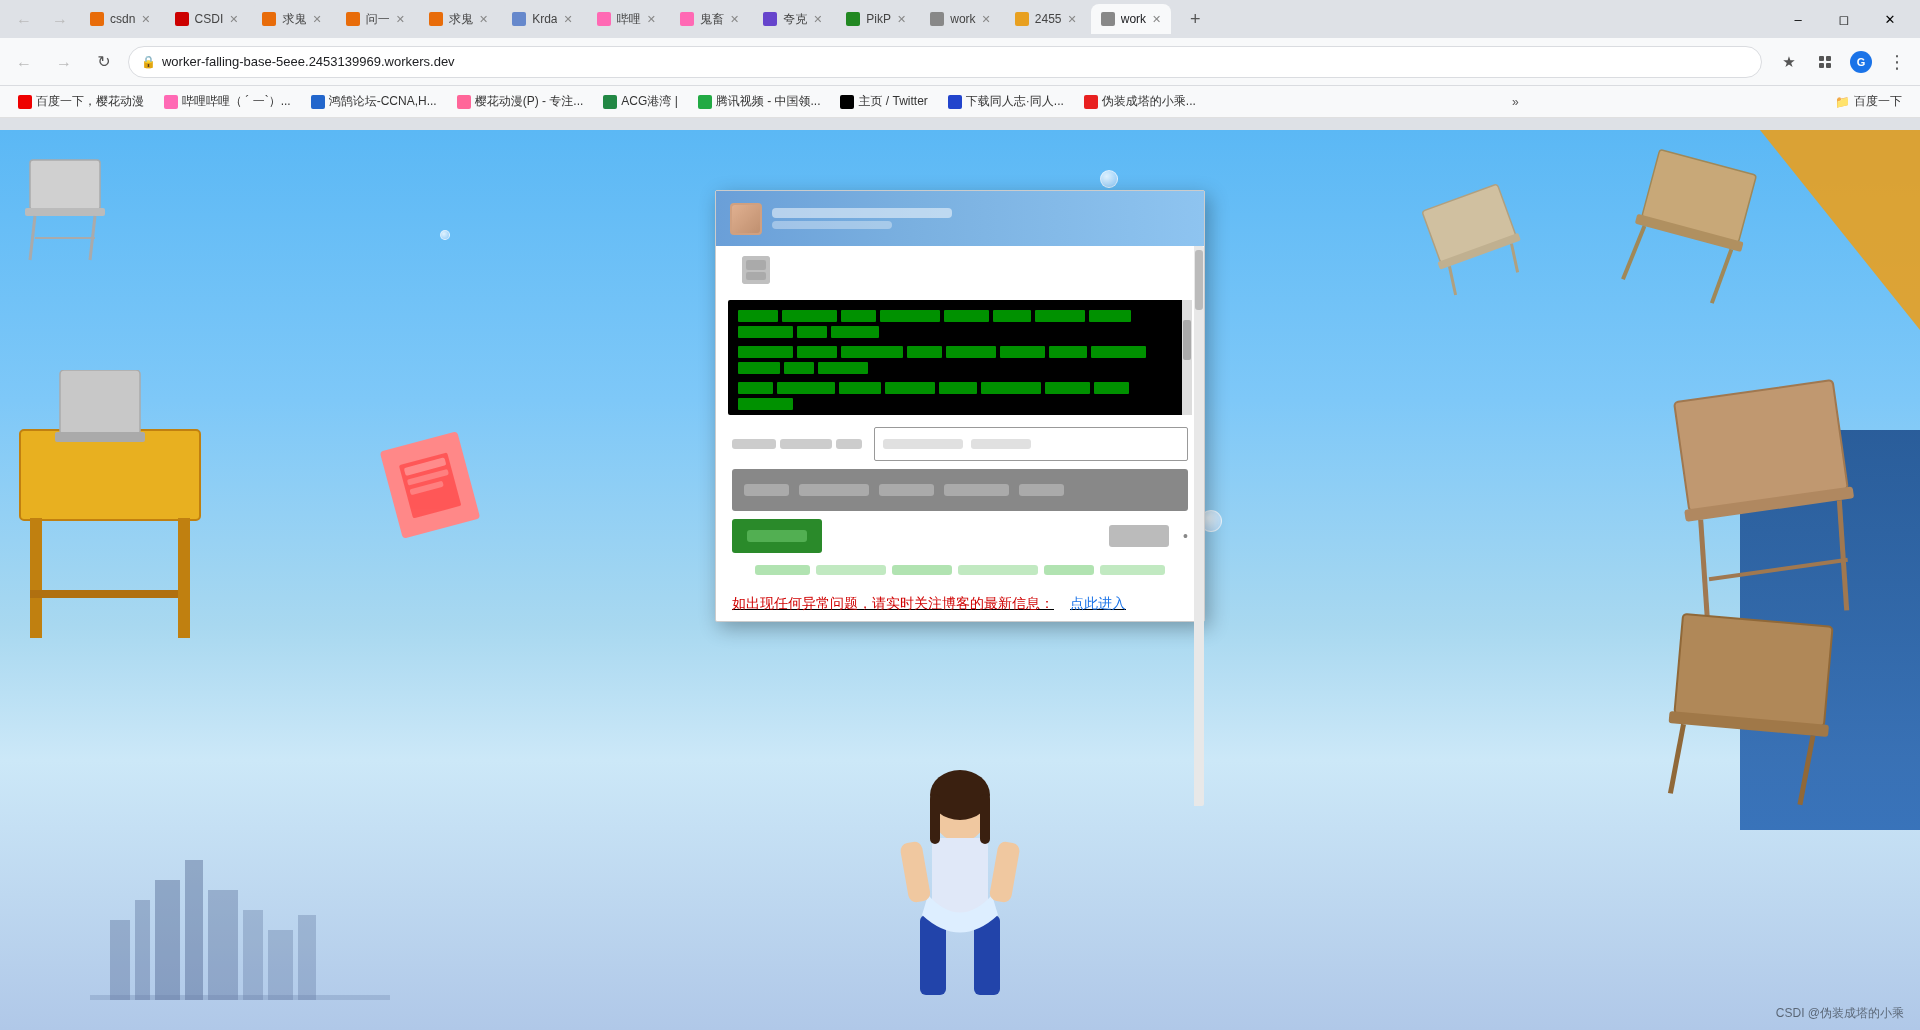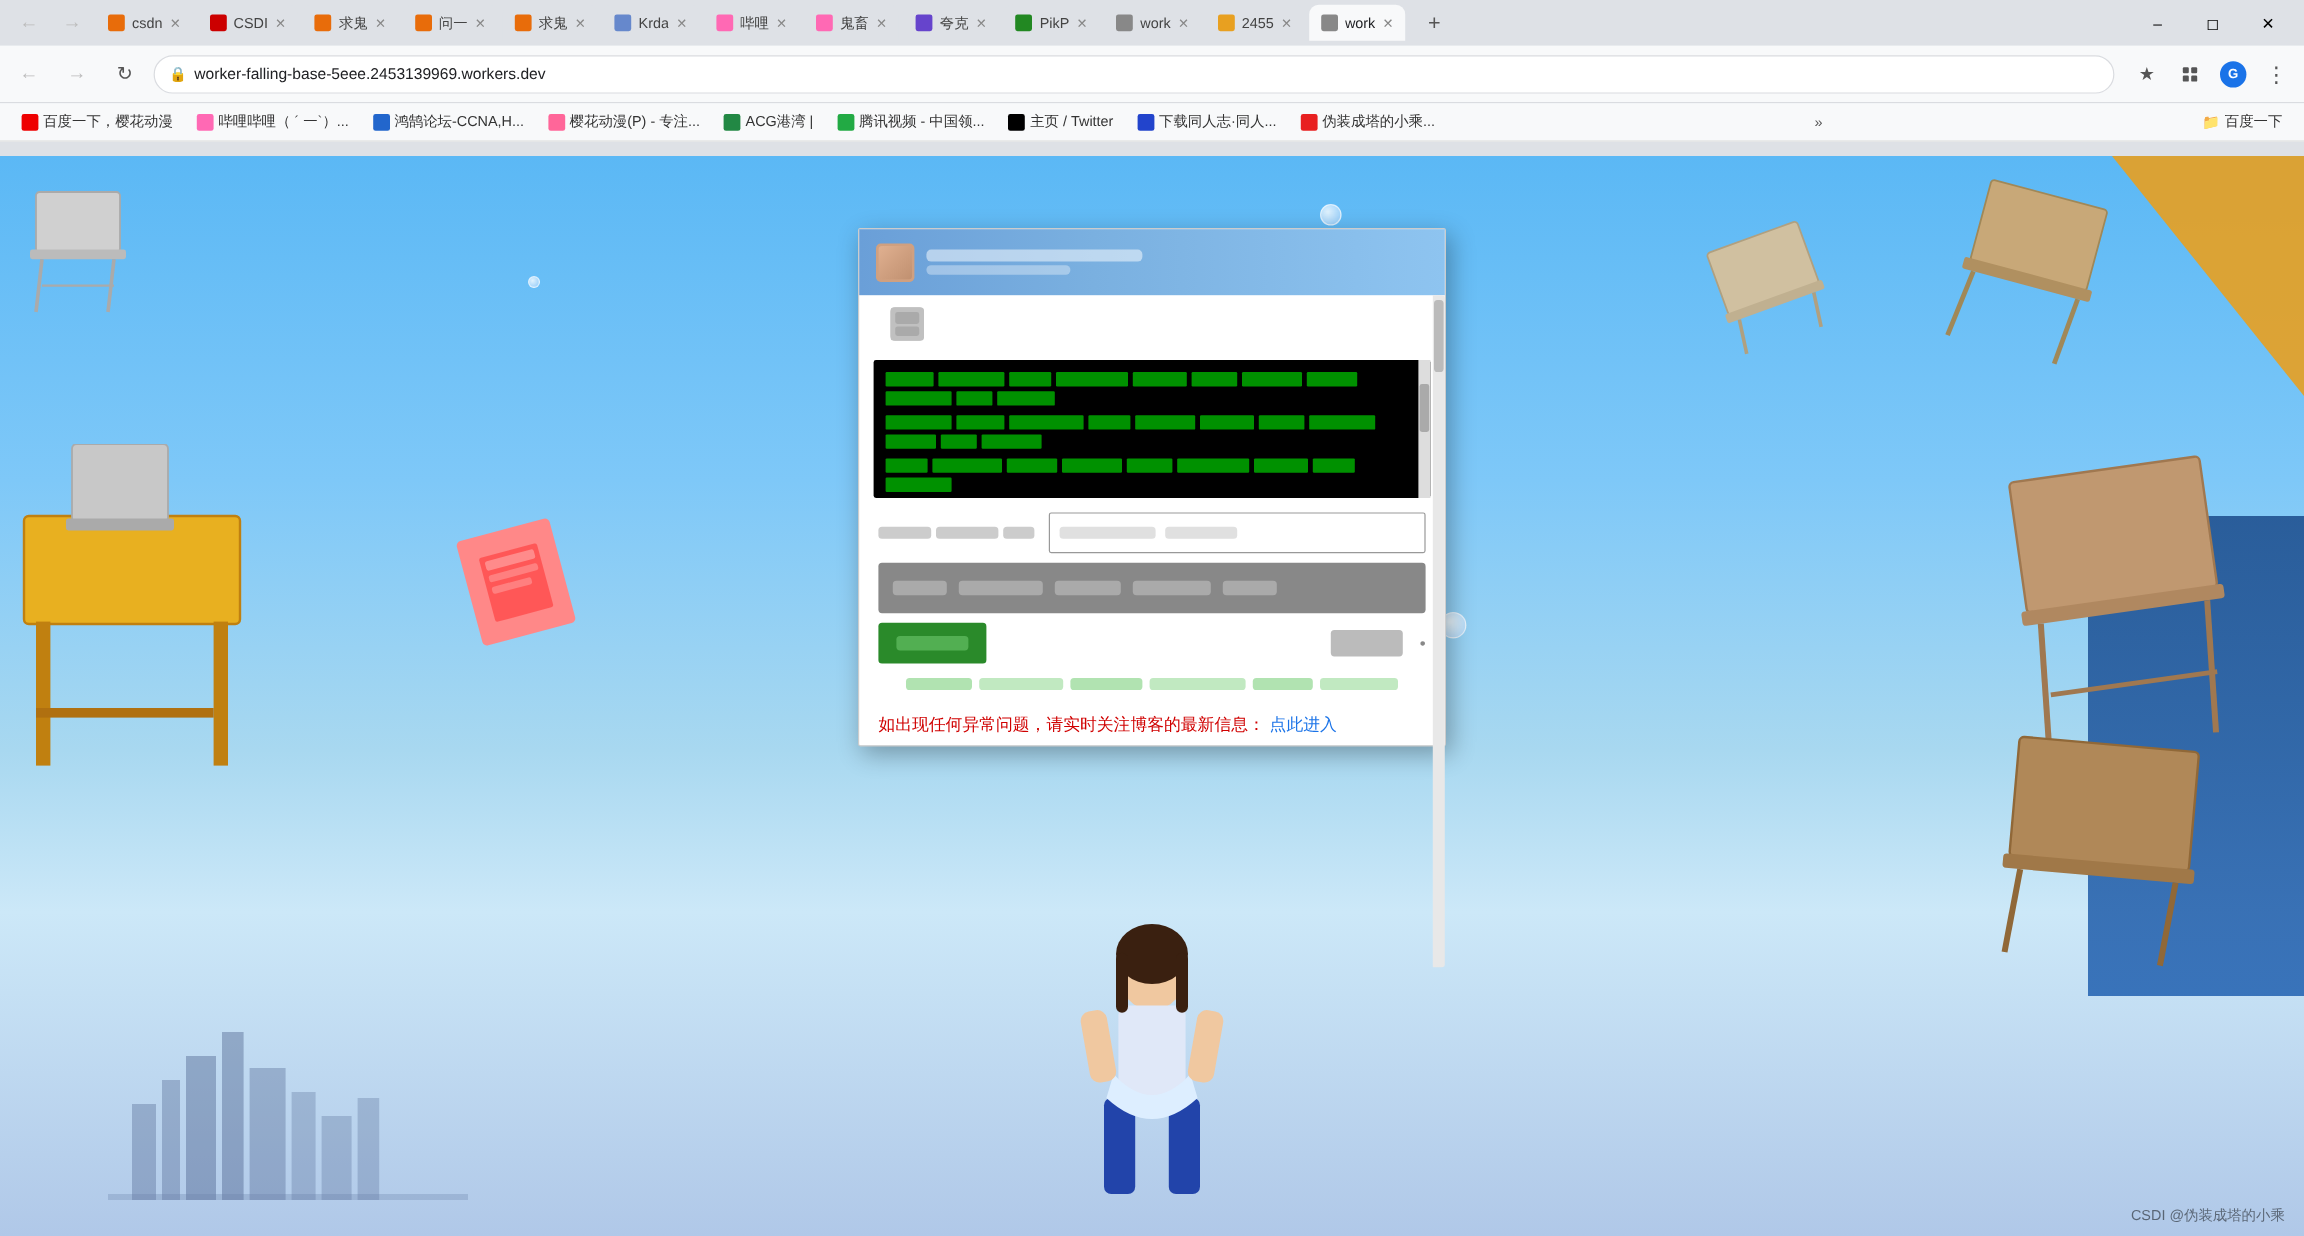--- a/index.html
+++ b/index.html
@@ -443,22 +443,23 @@
       background: #b0a0e0;
       border-radius: 3px;
     }
 
     
     #bottom-notice {
       padding: 8px 16px;
       font-size: 14px;
       display: flex;
       align-items: center;
-      gap: 4px;
+      gap: 16px;
       flex-wrap: wrap;
+      text-decoration: underline;
     }
     .notice-red {
       color: #d00000;
       font-size: 14px;
     }
     .notice-link {
       color: #1a73e8;
       text-decoration: none;
       font-size: 14px;
     }

